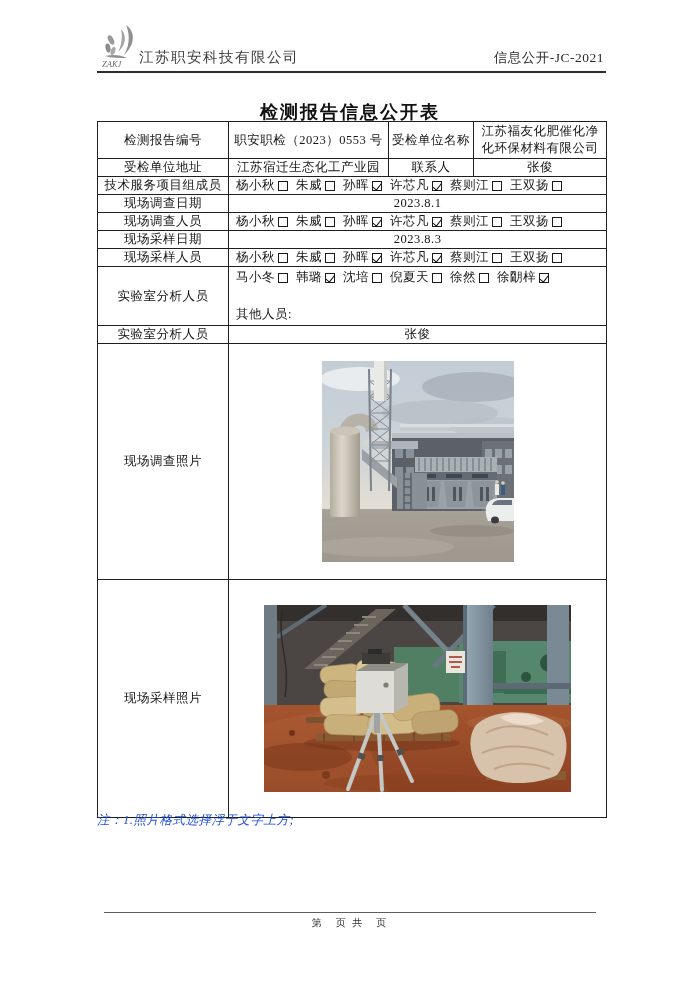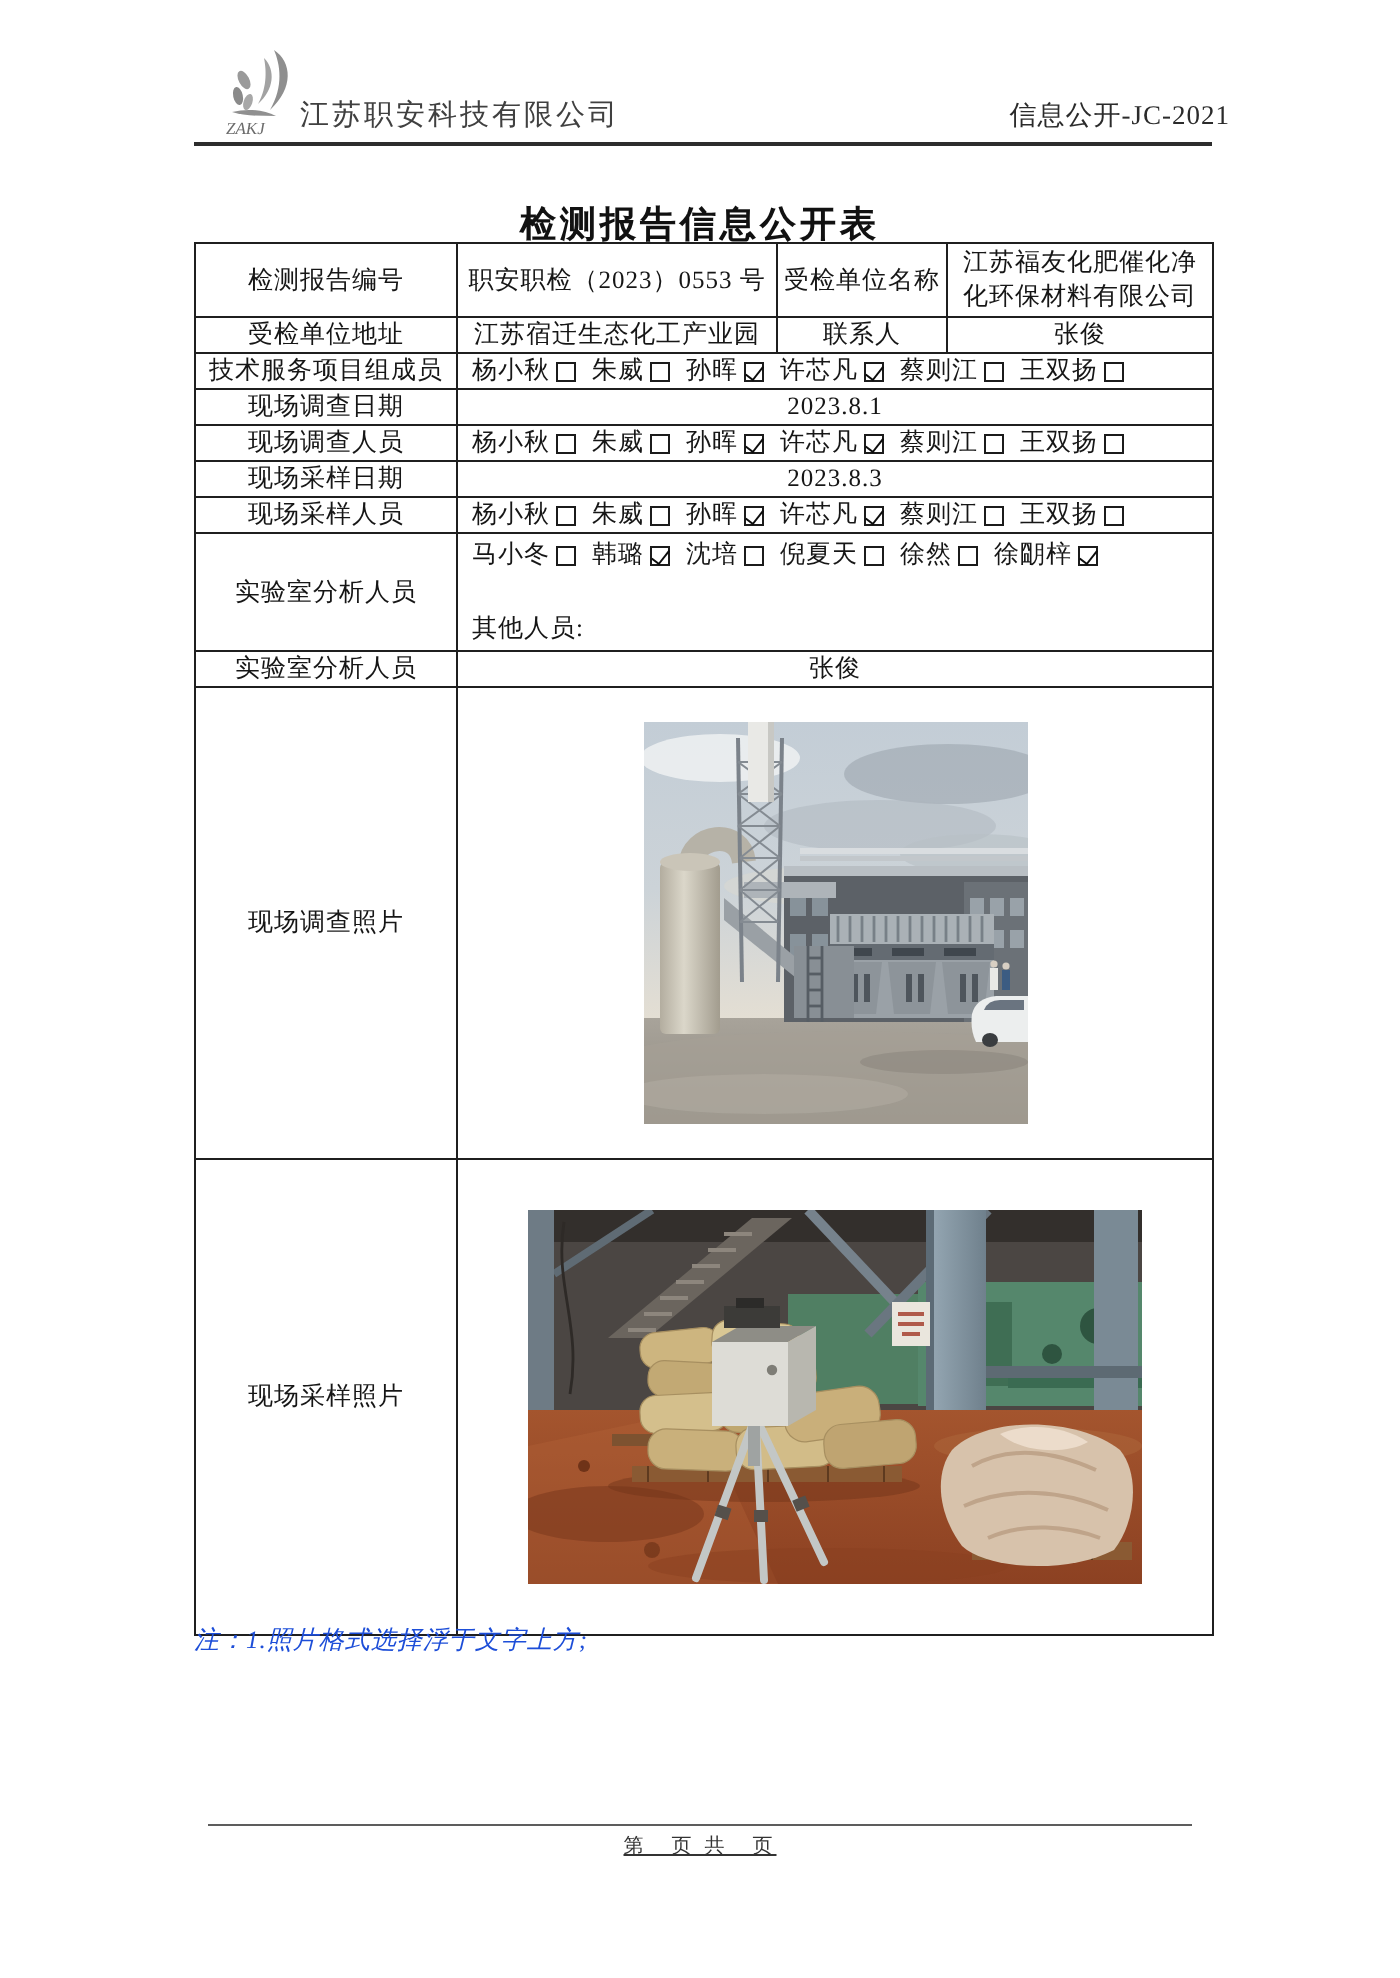--- a/index.html
+++ b/index.html
@@ -4,21 +4,21 @@
 <style>
   html,body{margin:0;padding:0;}
   body{
     width:700px;height:989px;background:#ffffff;position:relative;
     font-family:"Liberation Serif","DejaVu Serif",serif;color:#1a1a1a;
     -webkit-font-smoothing:antialiased;
   }
   .page{position:absolute;inset:0;overflow:hidden;}
 
   
-  .header{position:absolute;left:108px;top:24px;width:509px;height:48px;}
+  .header{position:absolute;left:97px;top:24px;width:509px;height:48px;}
   .logo{position:absolute;left:2px;top:0px;width:46px;height:46px;}
   .company{position:absolute;left:42px;bottom:5px;font-size:14.5px;letter-spacing:1.5px;color:#404040;}
   .doc-code{position:absolute;right:2px;bottom:5px;font-size:13.5px;letter-spacing:0.5px;color:#2b2b2b;}
   .header-rule{position:absolute;left:97px;top:71px;width:509px;height:2px;background:#2d2d2d;}
 
   
   .title{position:absolute;left:0;top:100px;width:700px;text-align:center;
     font-size:18px;font-weight:bold;letter-spacing:2px;color:#111;}
 
   
@@ -45,21 +45,21 @@
   .others-line{text-align:left;font-size:12.5px;letter-spacing:0.5px;line-height:17px;}
   .photo-cell{vertical-align:middle;}
   .photo-wrap{display:flex;justify-content:center;align-items:center;}
   .photo{display:block;}
   .date-val{letter-spacing:1px;}
 
   
   .note{position:absolute;left:97px;top:812px;font-size:12.5px;letter-spacing:0.5px;color:#1d4ed8;font-style:italic;}
   .footer-rule{position:absolute;left:104px;top:912px;width:492px;height:1px;background:#5d5d5d;}
   .footer-text{position:absolute;left:0;top:916px;width:700px;text-align:center;
-    font-size:10px;letter-spacing:2px;color:#333;text-decoration:underline;}
+    font-size:10px;letter-spacing:2px;color:#333;}
 </style>
 </head>
 <body>
 
 <div class="page">
 
   <div class="header">
     <svg class="logo" viewBox="0 0 46 46">
       <g fill="#8f8f8f">
         <path d="M27 1 C 36 7 37 20 25 31 C 32 19 30 8 27 1 Z"></path>

